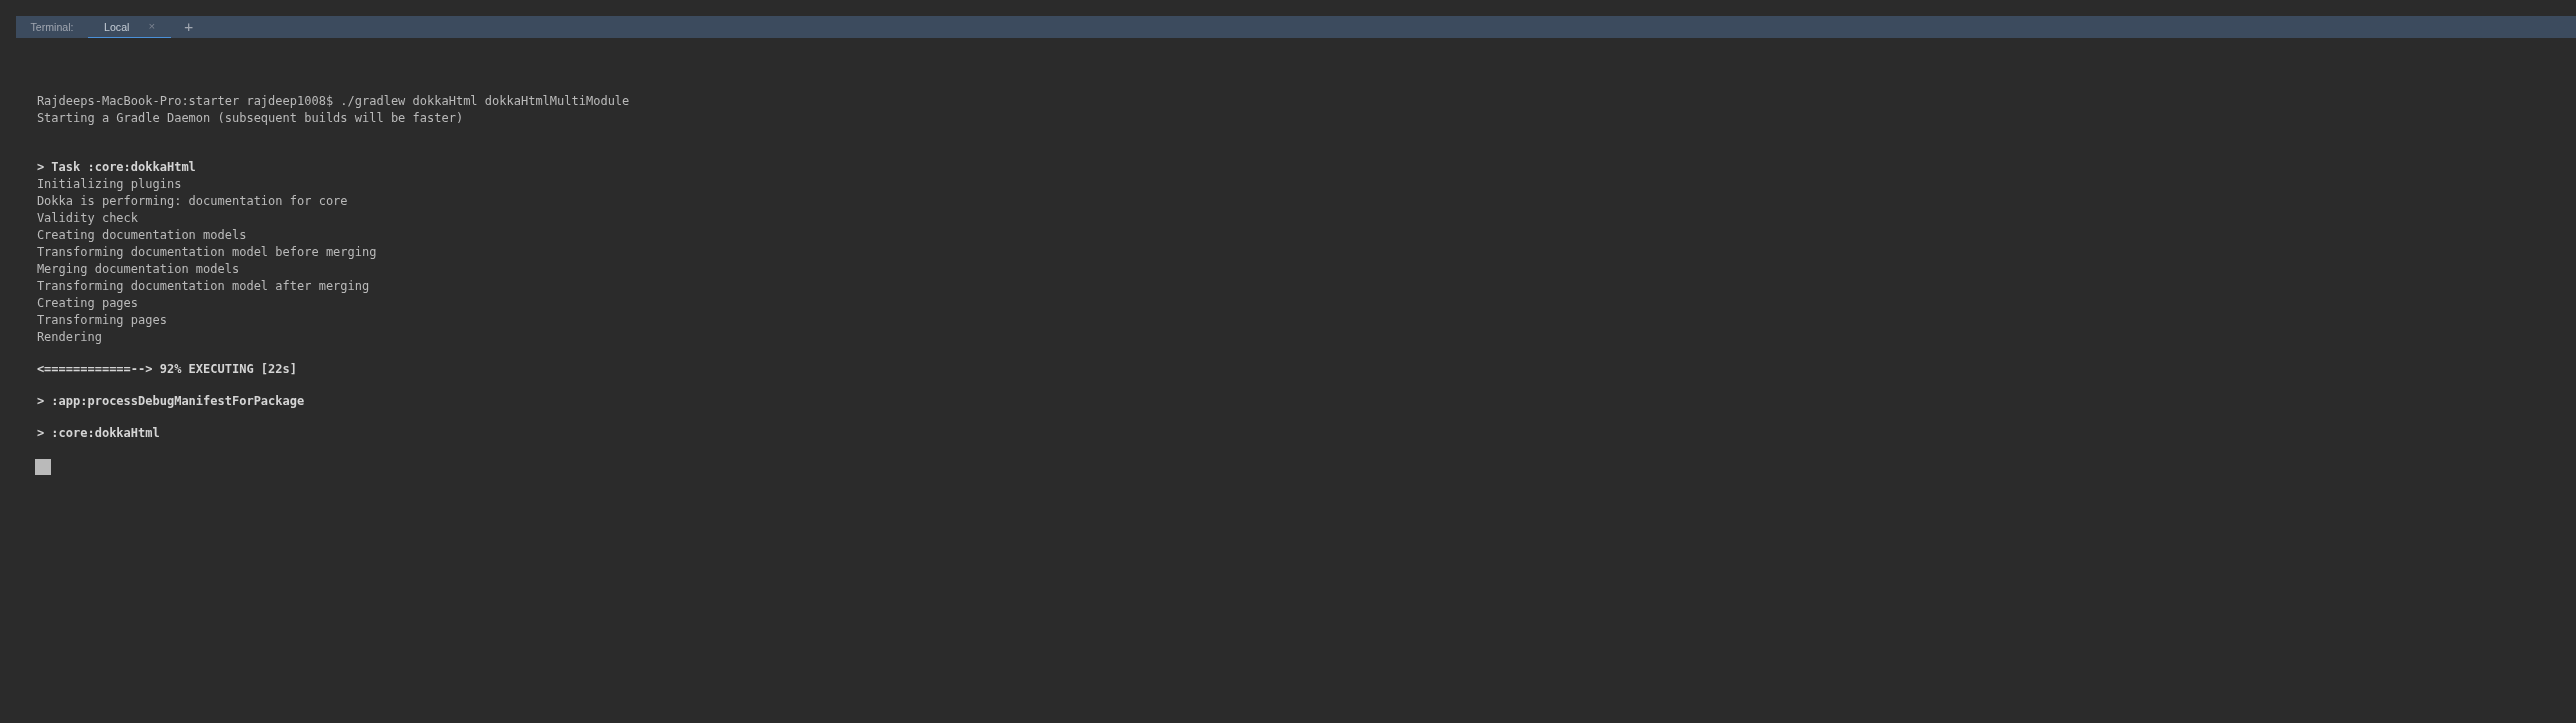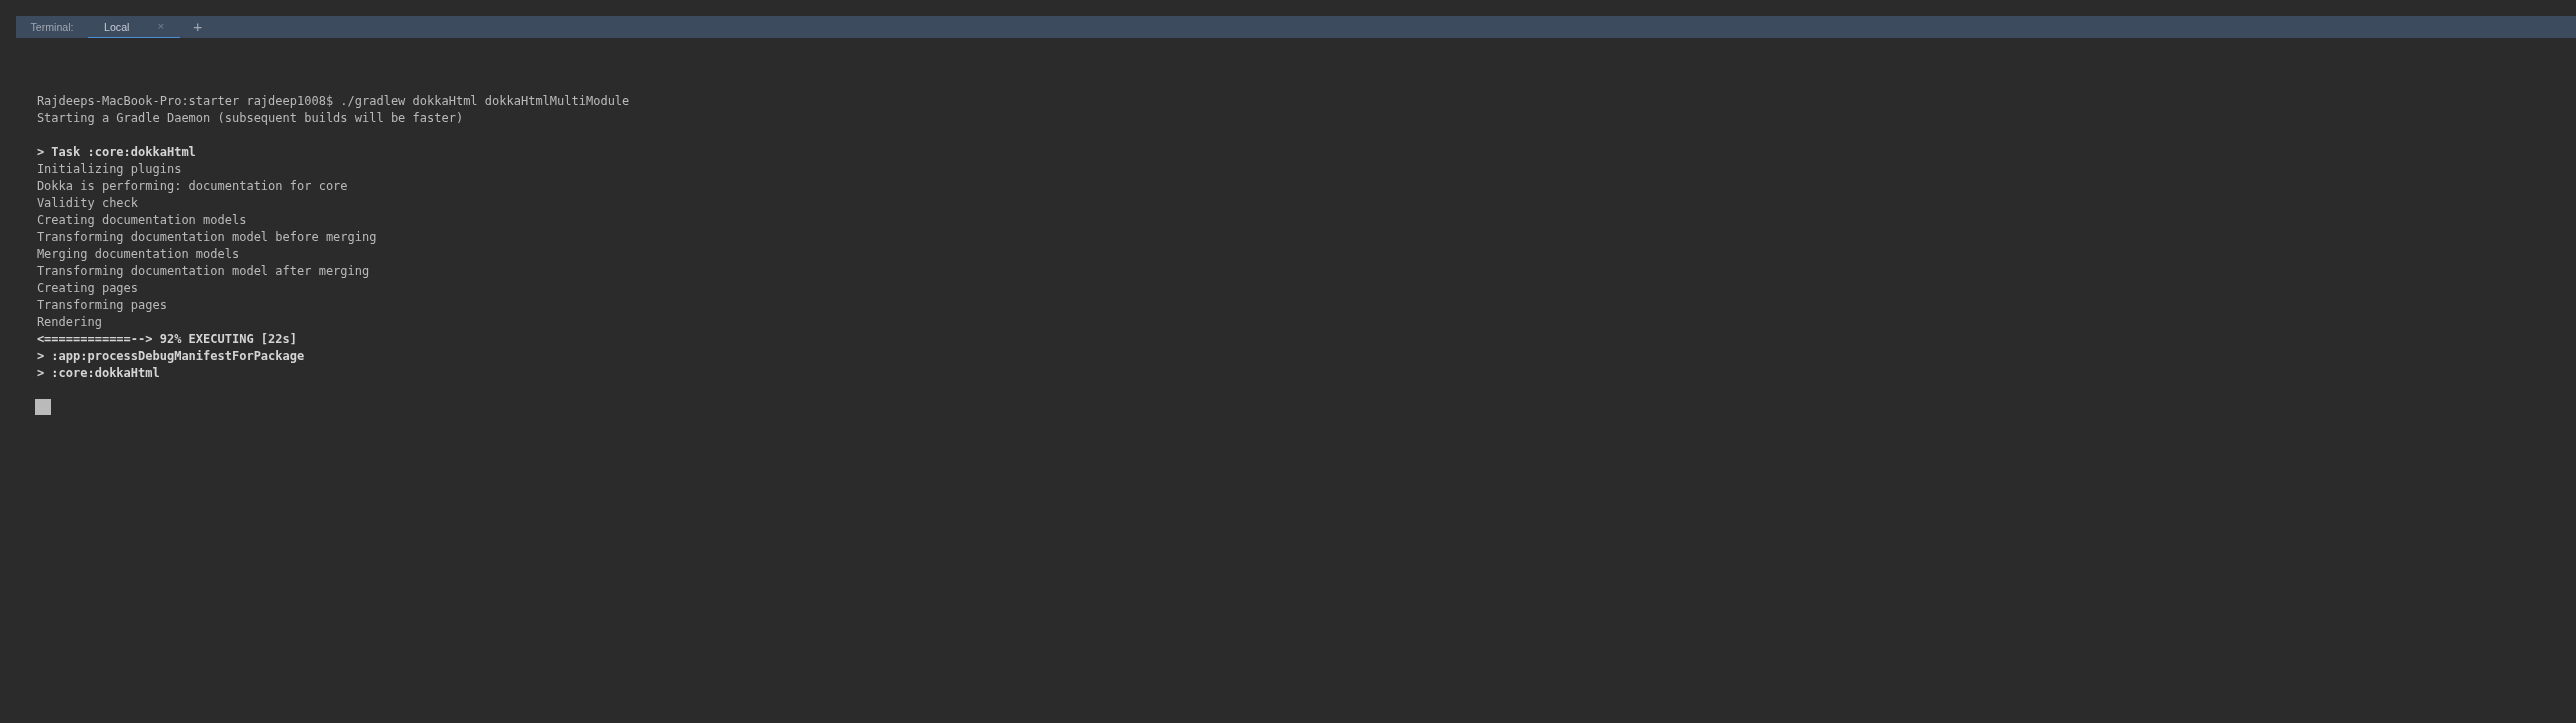--- a/index.html
+++ b/index.html
@@ -25,21 +25,21 @@
       gap: 6.5px;
     }
     .terminal-label {
       color: #a0a6b0;
       font-family: -apple-system, 'Segoe UI', sans-serif;
       font-size: 10.6px;
     }
     .tab {
       display: flex;
       align-items: center;
-      gap: 12px;
+      gap: 3px;
       padding: 3.3px 8.1px;
       color: #c5cdd6;
       font-family: -apple-system, 'Segoe UI', sans-serif;
       font-size: 10.6px;
       border-bottom: 1.6px solid #4a90d9;
       height: 22px;
       cursor: pointer;
     }
     .tab-close {
       color: #7a828f;
@@ -60,20 +60,21 @@
       white-space: pre;
       font-family: 'Menlo', 'Monaco', 'Consolas', monospace;
       font-size: 12px;
     }
     .line {
       height: 17px;
     }
     .bold {
       font-weight: bold;
       color: #d4d4d4;
+      margin-top: 15px;
     }
     .cursor {
       display: inline-block;
       width: 6.5px;
       height: 14px;
       background-color: #bababa;
       vertical-align: text-bottom;
     }
   </style>
 </head>

